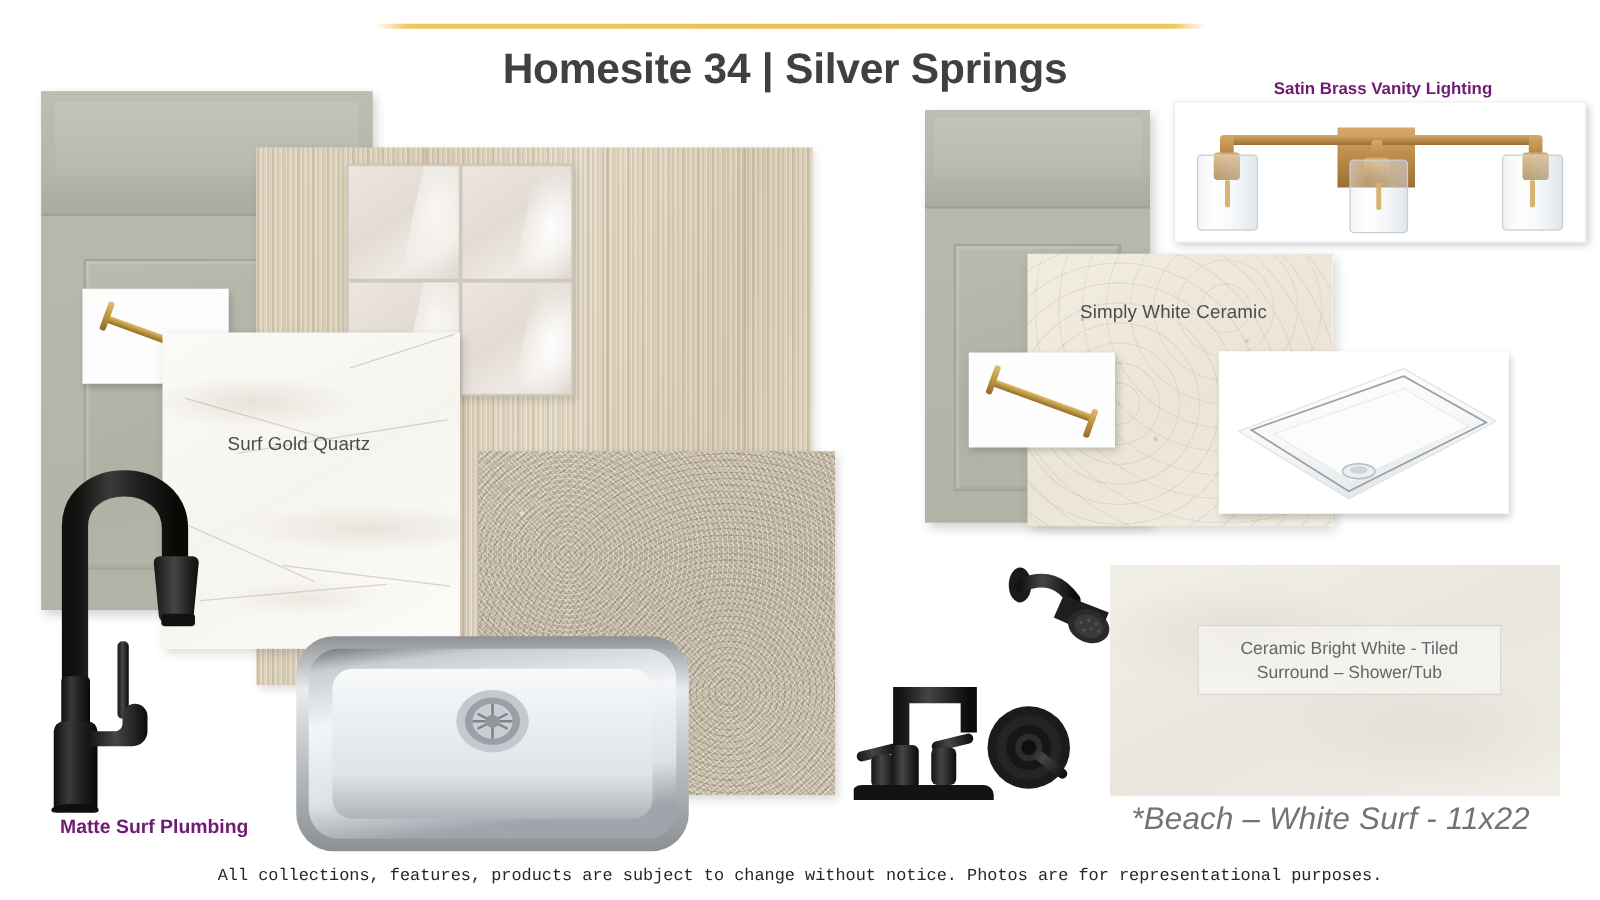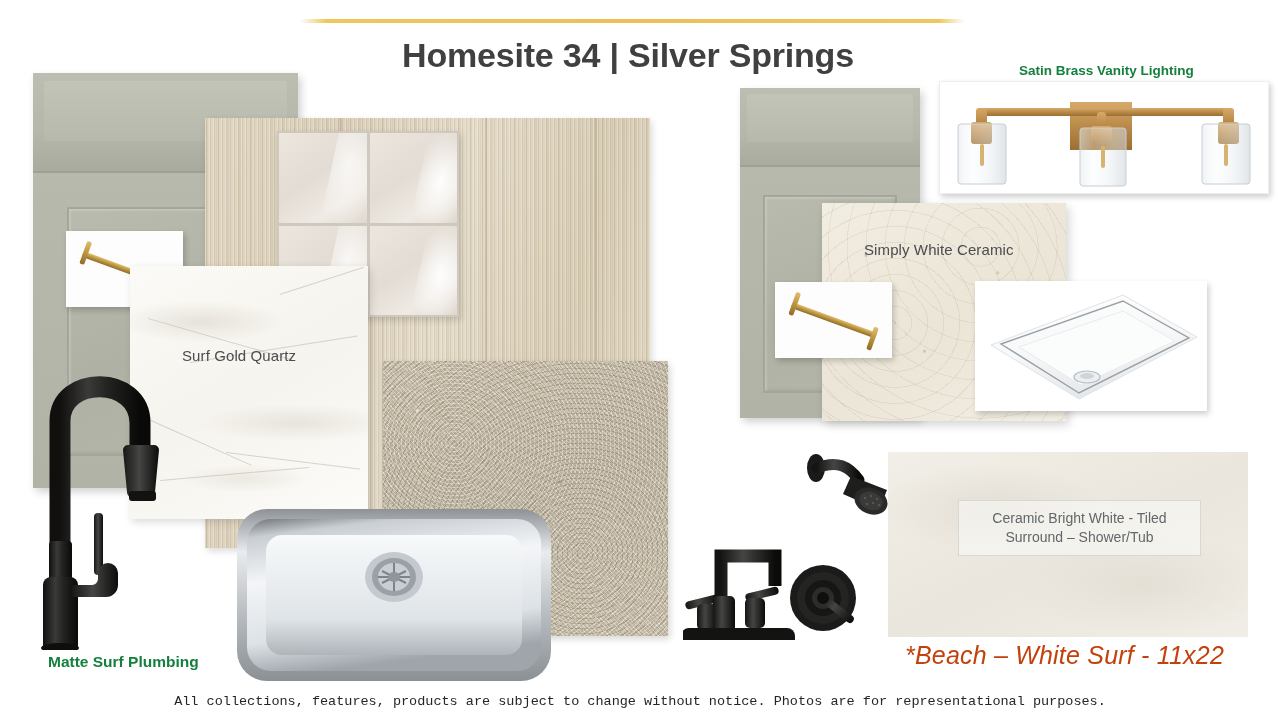--- a/index.html
+++ b/index.html
@@ -179,30 +179,30 @@
     text-align:center;
     color:#61676a;
     font-size:14px;
     line-height:1.35;
     padding:8px 10px;
   }
   .beach-caption {
     position:absolute;
     font-style: italic;
     font-size:25px;
-    color:#c2410c;
+    color:#737373;
     white-space:nowrap;
     letter-spacing:0.2px;
   }
 
   
   .label-bold {
     position:absolute;
     font-weight:bold;
-    color:#15803d;
+    color:#701a75;
     white-space:nowrap;
   }
   .footer-note {
     position:absolute;
     left:0; top:694px; width:1280px;
     text-align:center;
     font-size:13.5px;
     color:#23262a;
     white-space:nowrap;
     font-family:Liberation Mono, monospace;

